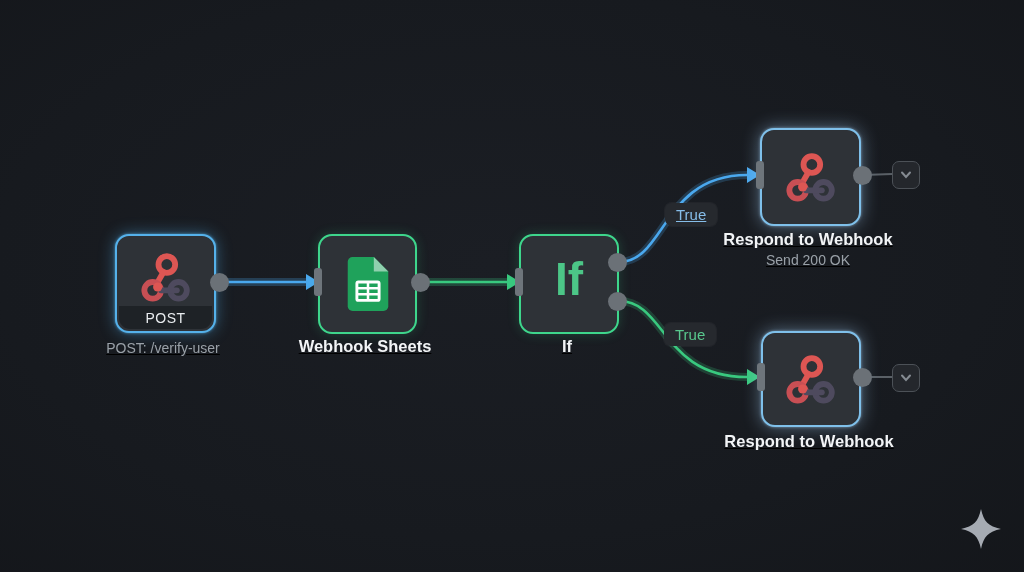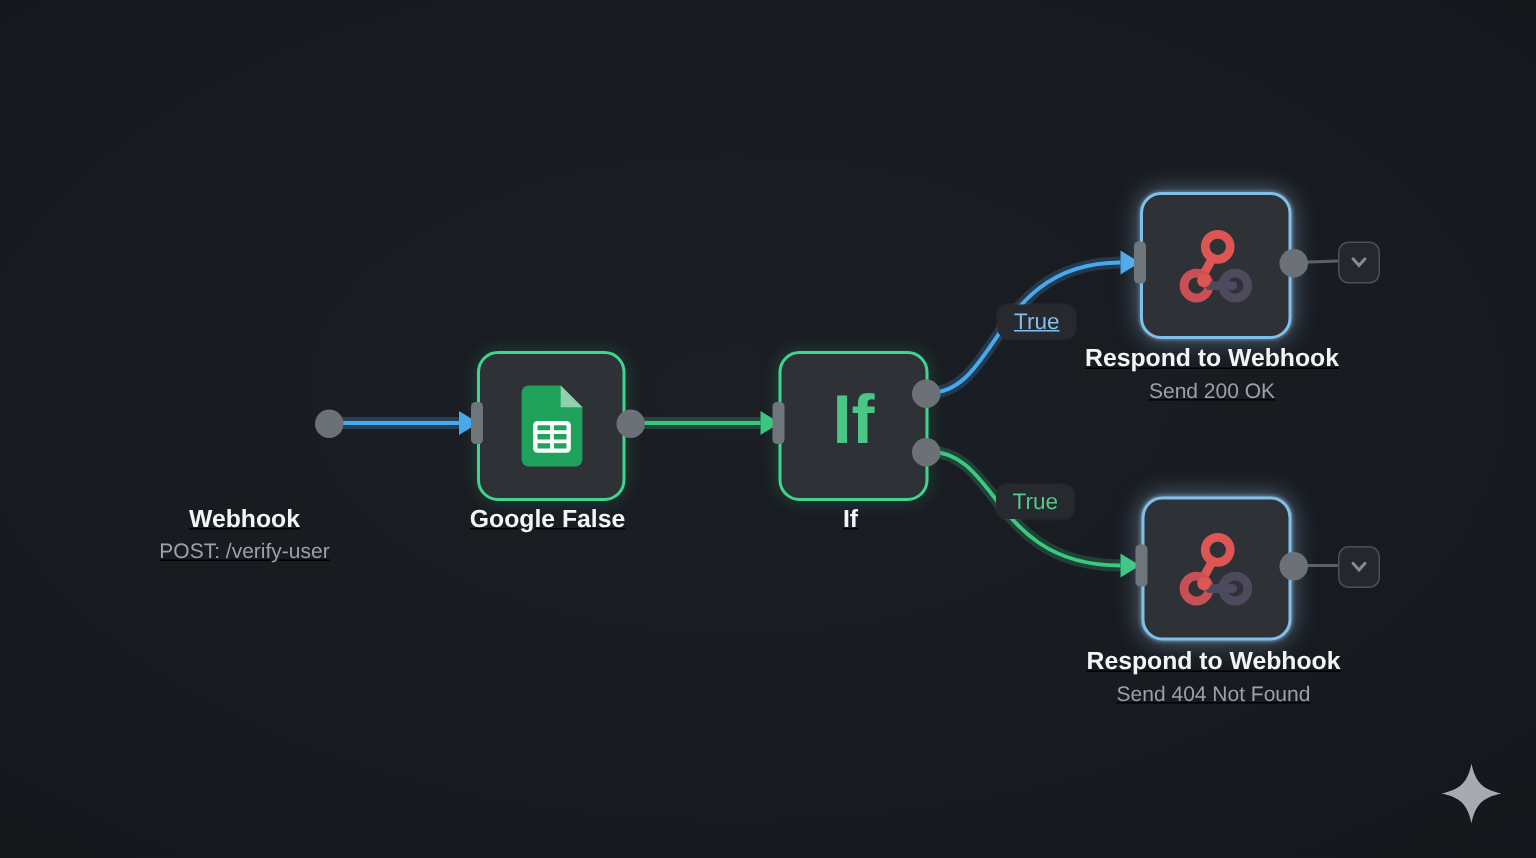--- a/index.html
+++ b/index.html
@@ -58,40 +58,52 @@
     <path d="M 507 274 L 520 282 L 507 290 Z" fill="#39c97f"></path>
     <path d="M 619 262 C 666 262 662 175 747 175" fill="none" stroke-width="2.6" stroke="#4aa8ee"></path>
     <path d="M 747 167 L 760 175 L 747 183 Z" fill="#4aa8ee"></path>
     <path d="M 619 301 C 666 301 662 377 747 377" fill="none" stroke-width="2.6" stroke="#39c97f"></path>
     <path d="M 747 369 L 760 377 L 747 385 Z" fill="#39c97f"></path>
 
     <path d="M 863 175 L 892 174" fill="none" stroke-width="2" stroke="#5a6066"></path>
     <path d="M 863 377 L 892 377" fill="none" stroke-width="2" stroke="#5a6066"></path>
   </svg>
 
+  <div class="node border-blue" style="left:115px;top:234px;width:97px;height:95px;">
+    <div class="node-icon" style="margin-top:-14px;">
+      <svg width="54" height="50" viewBox="0 0 64 60">
+        <circle cx="33" cy="15" r="10" fill="none" stroke="#dd5653" stroke-width="7"></circle>
+        <path d="M29 24 L21 38" stroke="#dd5653" stroke-width="7" stroke-linecap="round" fill="none"></path>
+        <circle cx="16" cy="46" r="10" fill="none" stroke="#c84f54" stroke-width="7"></circle>
+        <circle cx="47" cy="46" r="10" fill="none" stroke="#4e4a5e" stroke-width="7"></circle>
+        <path d="M45 46 L26 46" stroke="#4e4a5e" stroke-width="7" stroke-linecap="round" fill="none"></path>
+        <circle cx="22" cy="42" r="5.5" fill="#dd5653"></circle>
+      </svg>
+    </div>
+    <div class="node-badge">POST</div>
+  </div>
   <div class="out-dot" style="left:210px;top:273px;"></div>
   <div class="label" style="left:23px;top:337px;">
-    <div class="title">Webhook</div>
     <div class="subtitle">POST: /verify-user</div>
   </div>
 
   <div class="node border-green" style="left:318px;top:234px;width:95px;height:96px;">
     <div class="node-icon">
       <svg width="44" height="56" viewBox="0 0 44 58">
         <path d="M6 1 h22 l15 15 v36 a5 5 0 0 1 -5 5 H6 a5 5 0 0 1 -5 -5 V6 a5 5 0 0 1 5 -5 z" fill="#1fa25b"></path>
         <path d="M28 1 l15 15 h-15 z" fill="#8fd0ae"></path>
         <rect x="10.5" y="27" width="23" height="19" rx="1.5" fill="none" stroke="#ffffff" stroke-width="3"></rect>
         <path d="M10.5 33.3 H33.5 M10.5 39.6 H33.5 M22 27 V46" stroke="#ffffff" stroke-width="2.6" fill="none"></path>
       </svg>
     </div>
   </div>
   <div class="in-bar" style="left:314px;top:268px;"></div>
   <div class="out-dot" style="left:411px;top:273px;"></div>
   <div class="label" style="left:225px;top:337px;">
-    <div class="title">Google False</div>
+    <div class="title">Webhook Sheets</div>
   </div>
 
   <div class="node border-green" style="left:519px;top:234px;width:96px;height:96px;">
     <div class="if-glyph">If</div>
   </div>
   <div class="in-bar" style="left:515px;top:268px;"></div>
   <div class="out-dot" style="left:608px;top:253px;"></div>
   <div class="out-dot" style="left:608px;top:292px;"></div>
   <div class="label" style="left:427px;top:337px;">
     <div class="title">If</div>
@@ -138,21 +150,20 @@
   </div>
   <div class="in-bar" style="left:757px;top:363px;"></div>
   <div class="out-dot" style="left:853px;top:368px;"></div>
   <div class="endpoint" style="left:892px;top:364px;">
     <svg width="12" height="8" viewBox="0 0 12 8">
       <path d="M2 1.5 L6 6 L10 1.5" stroke="#858b92" stroke-width="2" fill="none" stroke-linecap="round"></path>
     </svg>
   </div>
   <div class="label" style="left:669px;top:432px;">
     <div class="title">Respond to Webhook</div>
-    <div class="subtitle">Send 404 Not Found</div>
   </div>
 
   <div class="sparkle">
     <svg width="42" height="42" viewBox="0 0 40 40">
       <path d="M20 1 C22.5 13 27 17.5 39 20 C27 22.5 22.5 27 20 39 C17.5 27 13 22.5 1 20 C13 17.5 17.5 13 20 1 Z" fill="#a6abb3"></path>
     </svg>
   </div>
 
 </div>
 

